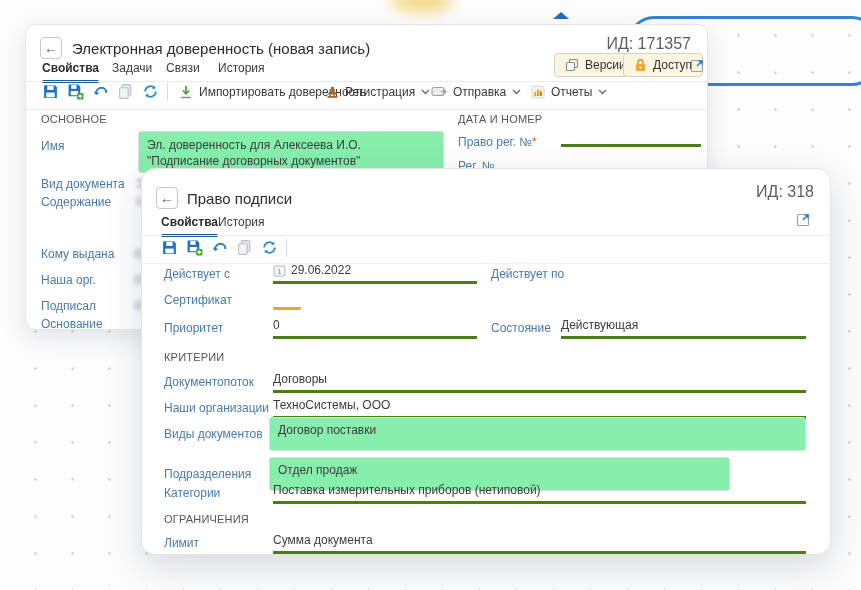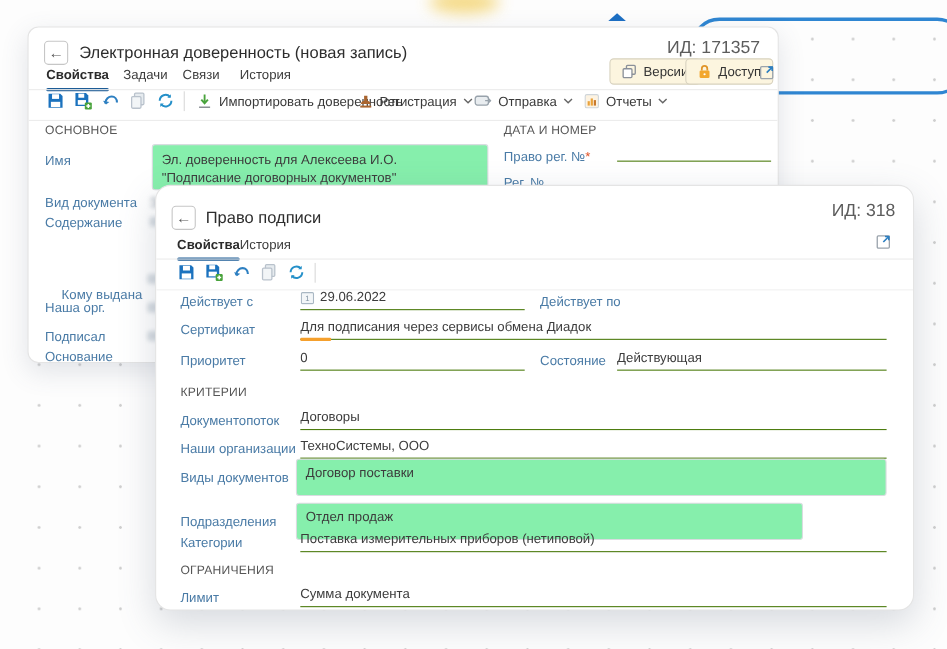--- a/index.html
+++ b/index.html
@@ -36,21 +36,21 @@
   .tool-ic { position: absolute; width: 17px; height: 17px; cursor: pointer; }
   .vdiv { position: absolute; width: 1px; height: 18px; background: #d9d9d9; }
   .tool-btn { position: absolute; display: flex; align-items: center; gap: 6px;
               font-size: 12px; color: #3a3a3a; cursor: pointer; white-space: nowrap; }
   .hdr-btn { position: absolute; display: flex; align-items: center; gap: 6px; height: 24px;
              padding: 0 10px; font-size: 12px; color: #333; background: #fcf5df;
              border: 1px solid #d8d2bf; border-radius: 4px; cursor: pointer; white-space: nowrap; }
   .sect { position: absolute; font-size: 11px; color: #565656; letter-spacing: .2px; }
   .lbl { position: absolute; font-size: 12px; color: #4a7ba6; white-space: nowrap; }
   .fld { position: absolute; display: flex; align-items: center; gap: 5px;
-         border-bottom: 1px solid #4d7c0f; padding-bottom: 4px; font-size: 12px;
+         border-bottom: 3px solid #4d7c0f; padding-bottom: 4px; font-size: 12px;
          color: #3c3c3c; white-space: nowrap; overflow: hidden; }
   .tbox { position: absolute; border: 1px solid #d9dce0; border-radius: 3px;
           padding: 5px 8px; font-size: 12px; color: #3c3c3c; background: #86efac; }
   .ghost { position: absolute; height: 9px; border-radius: 2px; background: #aeb9c4;
            opacity: .5; filter: blur(2px); }
   .blurtext { position: absolute; font-size: 12px; color: #7f8a96; filter: blur(1.8px); white-space: nowrap; }
   .req { color: #e2572b; }
   .orange-mark { position: absolute; height: 3px; width: 28px; background: #f5a02d; border-radius: 1px; }
   .ext-ic { position: absolute; width: 16px; height: 16px; cursor: pointer; }
 </style>
@@ -165,21 +165,21 @@
     </div>
     <div class="sep" style="top:84px;"></div>
 
     <span class="sect" style="left:15px; top:88px;">ОСНОВНОЕ</span>
     <span class="lbl" style="left:15px; top:114px;">Имя</span>
     <div class="tbox" style="left:112px; top:106px; width:306px; height:42px; line-height:1.35;">Эл. доверенность для Алексеева И.О. "Подписание договорных документов"</div>
     <span class="lbl" style="left:15px; top:152px;">Вид документа</span>
     <span class="blurtext" style="left:110px; top:152px;">Электронная доверенность</span>
     <span class="lbl" style="left:15px; top:170px;">Содержание</span>
     <div class="ghost" style="left:110px; top:172px; width:60px;"></div>
-    <span class="lbl" style="left:15px; top:236px;margin-left:15px;">Кому выдана</span>
+    <span class="lbl" style="left:15px; top:222px;">Кому выдана</span>
     <div class="ghost" style="left:108px; top:224px; width:40px;"></div>
     <span class="lbl" style="left:15px; top:248px;">Наша орг.</span>
     <div class="ghost" style="left:108px; top:250px; width:40px;"></div>
     <span class="lbl" style="left:15px; top:274px;">Подписал</span>
     <div class="ghost" style="left:108px; top:276px; width:40px;"></div>
     <span class="lbl" style="left:15px; top:292px;">Основание</span>
 
     <span class="sect" style="left:432px; top:88px;">ДАТА И НОМЕР</span>
     <span class="lbl" style="left:432px; top:110px;"><span>Право рег. №</span><span class="req">*</span></span>
     <div class="fld" style="left:535px; top:106px; width:140px; height:16px;"></div>
@@ -235,23 +235,20 @@
     <div class="fld" style="left:131px; top:94px; width:204px;">
       <svg width="13" height="13" viewBox="0 0 13 13">
         <rect x="1" y="2" width="11" height="10" rx="1" fill="#f3f6f8" stroke="#a9b7c3" stroke-width="1"></rect>
         <text x="6.5" y="10" font-size="7" text-anchor="middle" fill="#7d8f9f" font-family="Liberation Sans, sans-serif">1</text>
       </svg>
       <span>29.06.2022</span>
     </div>
     <span class="lbl" style="left:349px; top:98px;">Действует по</span>
 
     <span class="lbl" style="left:22px; top:124px;">Сертификат</span>
-    <div class="fld" style="left:131px; top:121px; width:533px;">
-      <span>Для подписания через сервисы обмена Диадок</span>
-    </div>
     <div class="orange-mark" style="left:131px; top:138px;"></div>
 
     <span class="lbl" style="left:22px; top:152px;">Приоритет</span>
     <div class="fld" style="left:131px; top:149px; width:204px;">
       <span>0</span>
     </div>
     <span class="lbl" style="left:349px; top:152px;">Состояние</span>
     <div class="fld" style="left:419px; top:149px; width:245px;">
       <span>Действующая</span>
     </div>

